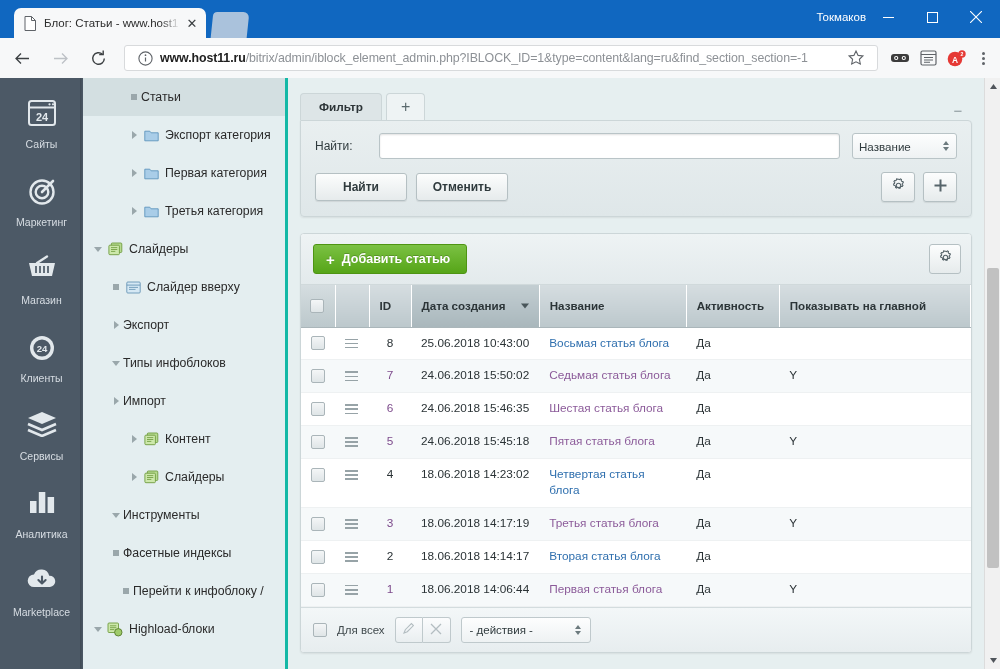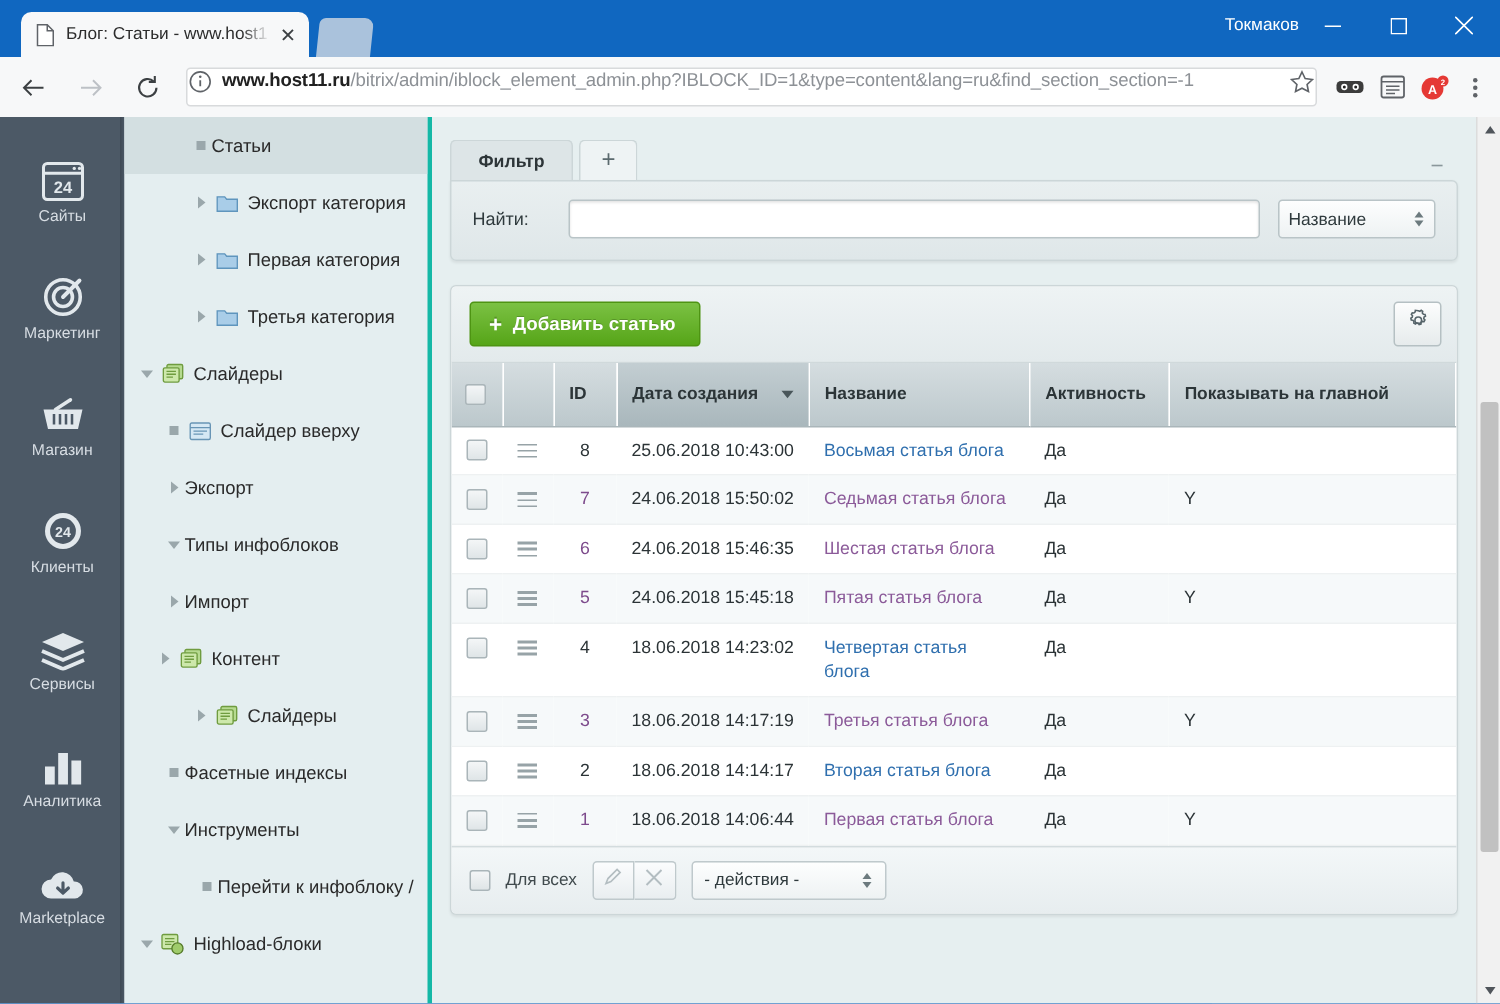--- a/index.html
+++ b/index.html
@@ -68,21 +68,21 @@
   }
   .nav-btn {
     width: 32px; height: 32px; margin-left: 6px;
     display: flex; align-items: center; justify-content: center;
     color: #3c4043;
   }
   .nav-btn.disabled { color: #bdc1c6; }
   .omnibox {
     flex: 1 1 auto; height: 26px; margin: 0 8px 0 10px;
     background: #fff; border: 1px solid #d8dadc; border-radius: 3px;
-    display: flex; align-items: flex-start; padding: 0 0;
+    display: flex; align-items: center; padding: 0 12px;
   }
   .omni-info { flex: 0 0 auto; width: 17px; height: 17px; color: #5f6368; }
   .omni-url {
     flex: 1 1 auto; margin-left: 6px;
     font-size: 12.4px; color: #8d9196;
     white-space: nowrap; overflow: hidden;
     letter-spacing: -.1px;
   }
   .omni-url b { color: #212121; font-weight: 700; }
   .omni-star { flex: 0 0 auto; width: 18px; height: 18px; color: #5f6368; margin-left: 4px; }
@@ -113,21 +113,21 @@
     padding-top: 8px;
   }
   .rail::after {
     content: ""; position: absolute; right: 0; top: 0; width: 3px; height: 100%;
     background: linear-gradient(to right, rgba(0,0,0,.18), rgba(0,0,0,0));
   }
   .rail-item {
     height: 78px; display: flex; flex-direction: column;
     align-items: center; justify-content: center;
   }
-  .rail-ico { height: 36px; display: flex; align-items: flex-end; justify-content: center; }
+  .rail-ico { height: 36px; display: flex; align-items: flex-start; justify-content: center; }
   .rail-lbl {
     margin-top: 4px; font-size: 10.5px; color: #d7dde3;
     text-align: center; line-height: 1.1;
   }
 
   
   .tree {
     position: absolute; left: 83px; top: 0; width: 205px; height: 591px;
     background: #e4eef0;
     overflow: hidden;
@@ -627,21 +627,21 @@
         <span class="tlabel">Типы инфоблоков</span>
       </div>
 
       <div class="tree-row" style="padding-left:26px">
         <span class="tw">
             <i class="tw-r"></i>
           </span>
         <span class="tlabel">Импорт</span>
       </div>
 
-      <div class="tree-row" style="padding-left:20px">
+      <div class="tree-row" style="padding-left:44px">
         <span class="tw">
             <i class="tw-r"></i>
           </span>
         <span class="ti">
           <svg width="15" height="14" viewBox="0 0 15 14">
               <rect x="3.3" y="1" width="10.5" height="9.5" rx="1" fill="#b6da90" stroke="#6f9c3f" stroke-width=".9"></rect>
               <rect x=".9" y="3.2" width="10.5" height="9.5" rx="1" fill="#cde8ab" stroke="#6f9c3f" stroke-width=".9"></rect>
               <path d="M3 5.6h6.3M3 7.5h6.3M3 9.4h4.3" stroke="#6f9c3f" stroke-width=".85"></path>
             </svg>
         </span>
@@ -657,33 +657,33 @@
               <rect x="3.3" y="1" width="10.5" height="9.5" rx="1" fill="#b6da90" stroke="#6f9c3f" stroke-width=".9"></rect>
               <rect x=".9" y="3.2" width="10.5" height="9.5" rx="1" fill="#cde8ab" stroke="#6f9c3f" stroke-width=".9"></rect>
               <path d="M3 5.6h6.3M3 7.5h6.3M3 9.4h4.3" stroke="#6f9c3f" stroke-width=".85"></path>
             </svg>
         </span>
         <span class="tlabel">Слайдеры</span>
       </div>
 
       <div class="tree-row" style="padding-left:26px">
         <span class="tw">
+            <i class="tw-d"></i>
+          </span>
+        <span class="tlabel">Инструменты</span>
+      </div>
+
+      <div class="tree-row" style="padding-left:26px">
+        <span class="tw">
             <i class="tw-dot"></i>
           </span>
         <span class="tlabel">Фасетные индексы</span>
       </div>
 
-      <div class="tree-row" style="padding-left:26px">
-        <span class="tw">
-            <i class="tw-d"></i>
-          </span>
-        <span class="tlabel">Инструменты</span>
-      </div>
-
-      <div class="tree-row" style="padding-left:48px">
+      <div class="tree-row" style="padding-left:36px">
         <span class="tw">
             <i class="tw-dot"></i>
           </span>
         <span class="tlabel">Перейти к инфоблоку /</span>
       </div>
 
       <div class="tree-row" style="padding-left:8px">
         <span class="tw">
             <i class="tw-d"></i>
           </span>
@@ -710,20 +710,41 @@
         <div class="filter-body">
           <div class="frow1">
             <div class="flabel">Найти:</div>
             <input class="finput" type="text" value="" style="">
             <div class="fselect">
               <span>Название</span>
               <span class="arrows">
                   <i class="ar-up"></i>
                   <i class="ar-dn"></i>
                 </span>
+            </div>
+          </div>
+          <div class="frow2">
+            <div class="btn-std">Найти</div>
+            <div class="btn-std">Отменить</div>
+            <div class="frow2-right">
+              <div class="sq-btn">
+                <span>
+                  <svg width="15" height="15" viewBox="0 0 15 15">
+                      <path d="M7.5 1.2l1.1.35.85-.72 1.02.73-.26 1.08.72.85 1.1.1.3 1.22-.95.57-.2 1.1.78.8-.6 1.1-1.1-.14-.85.72-.1 1.1-1.22.3-.57-.95-1.1-.2-.8.78-1.1-.6.14-1.1-.72-.85-1.1-.1-.3-1.22.95-.57.2-1.1-.78-.8.6-1.1 1.1.14.85-.72.1-1.1z" fill="none" stroke="#56646a" stroke-width="1.05"></path>
+                      <circle cx="7.5" cy="7.5" r="2.2" fill="none" stroke="#56646a" stroke-width="1.05"></circle>
+                    </svg>
+                </span>
+              </div>
+              <div class="sq-btn">
+                <span>
+                  <svg width="15" height="15" viewBox="0 0 15 15">
+                      <path d="M7.5 1.5v12M1.5 7.5h12" stroke="#56646a" stroke-width="2"></path>
+                    </svg>
+                </span>
+              </div>
             </div>
           </div>
         </div>
       </div>
 
       <div class="grid-panel">
         <div class="grid-toolbar">
           <div class="btn-add">
             <span class="pl">+</span>
             <span>Добавить статью</span>

